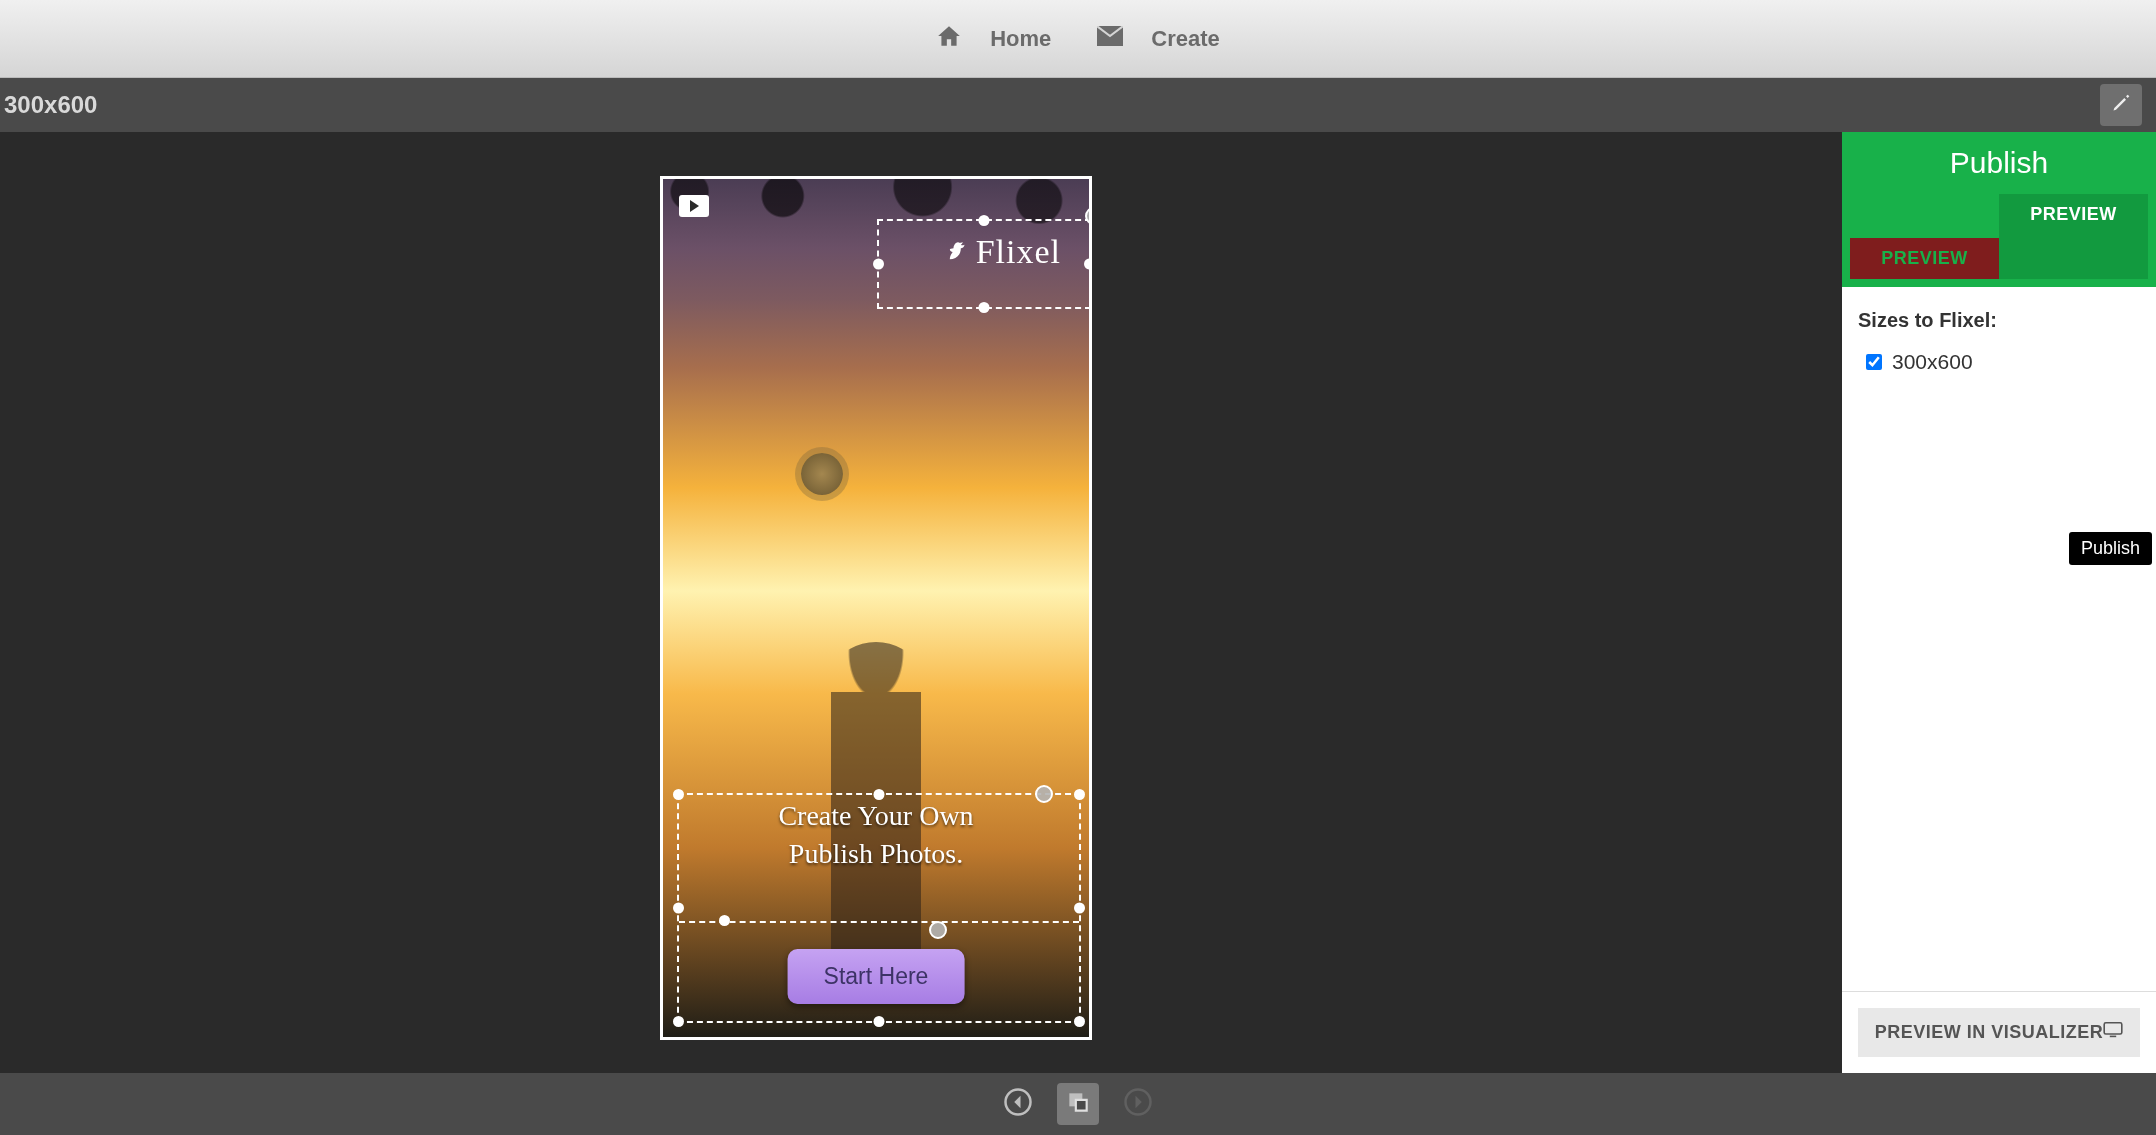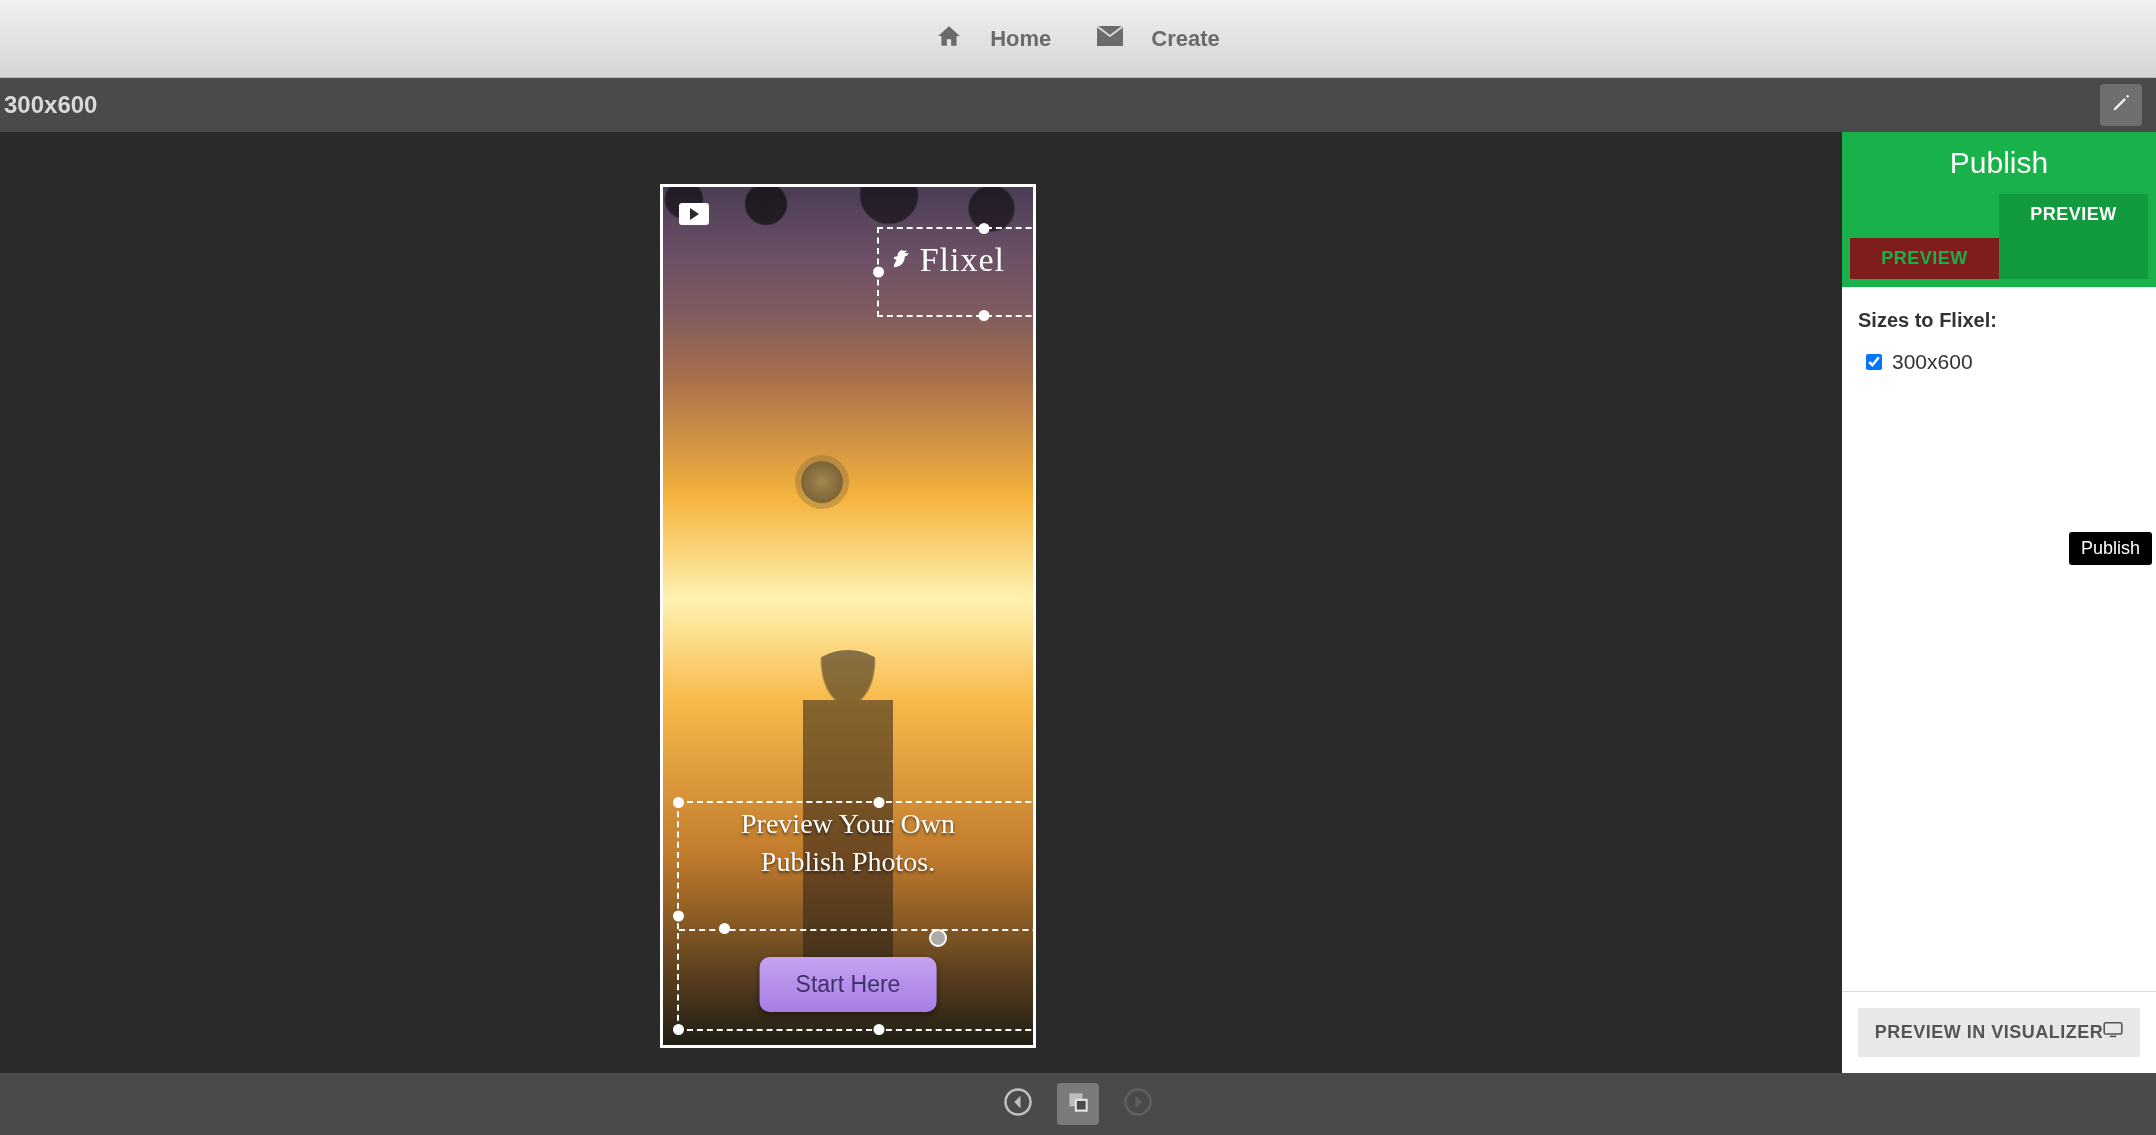--- a/index.html
+++ b/index.html
@@ -71,23 +71,23 @@
     background: #2a2a2a;
     position: relative;
     display: flex;
     align-items: center;
     justify-content: center;
   }
 
   
   .ad {
     position: absolute;
-    top: 52px;
+    top: 44px;
     left: 660px;
-    width: 376px;
+    width: 432px;
     height: 864px;
     border: 3px solid #fff;
     background: linear-gradient(to bottom,
        #4b3d54 0%,
        #6b5067 8%,
        #7d5a60 14%,
        #a76e4d 22%,
        #f5b23c 36%,
        #fff2b0 48%,
        #f8b94a 60%,
@@ -388,21 +388,21 @@
         <div class="sel-handle h-tm"></div>
         <div class="sel-handle h-bm"></div>
         <div class="sel-handle h-ml"></div>
         <div class="sel-handle h-mr"></div>
         <div class="sel-handle rot"></div>
       </div>
 
       <div class="cursor-spot"></div>
 
       <div class="copy">
-        <div>Preview Your Own</div>
+        <div>Create Your Own</div>
         <div>Publish Photos.</div>
       </div>
 
       <div class="cta">
         <span>Start Here</span>
       </div>
 
       <div class="sel-box sel-lower">
         <div class="sel-handle h-tl"></div>
         <div class="sel-handle h-tr"></div>

